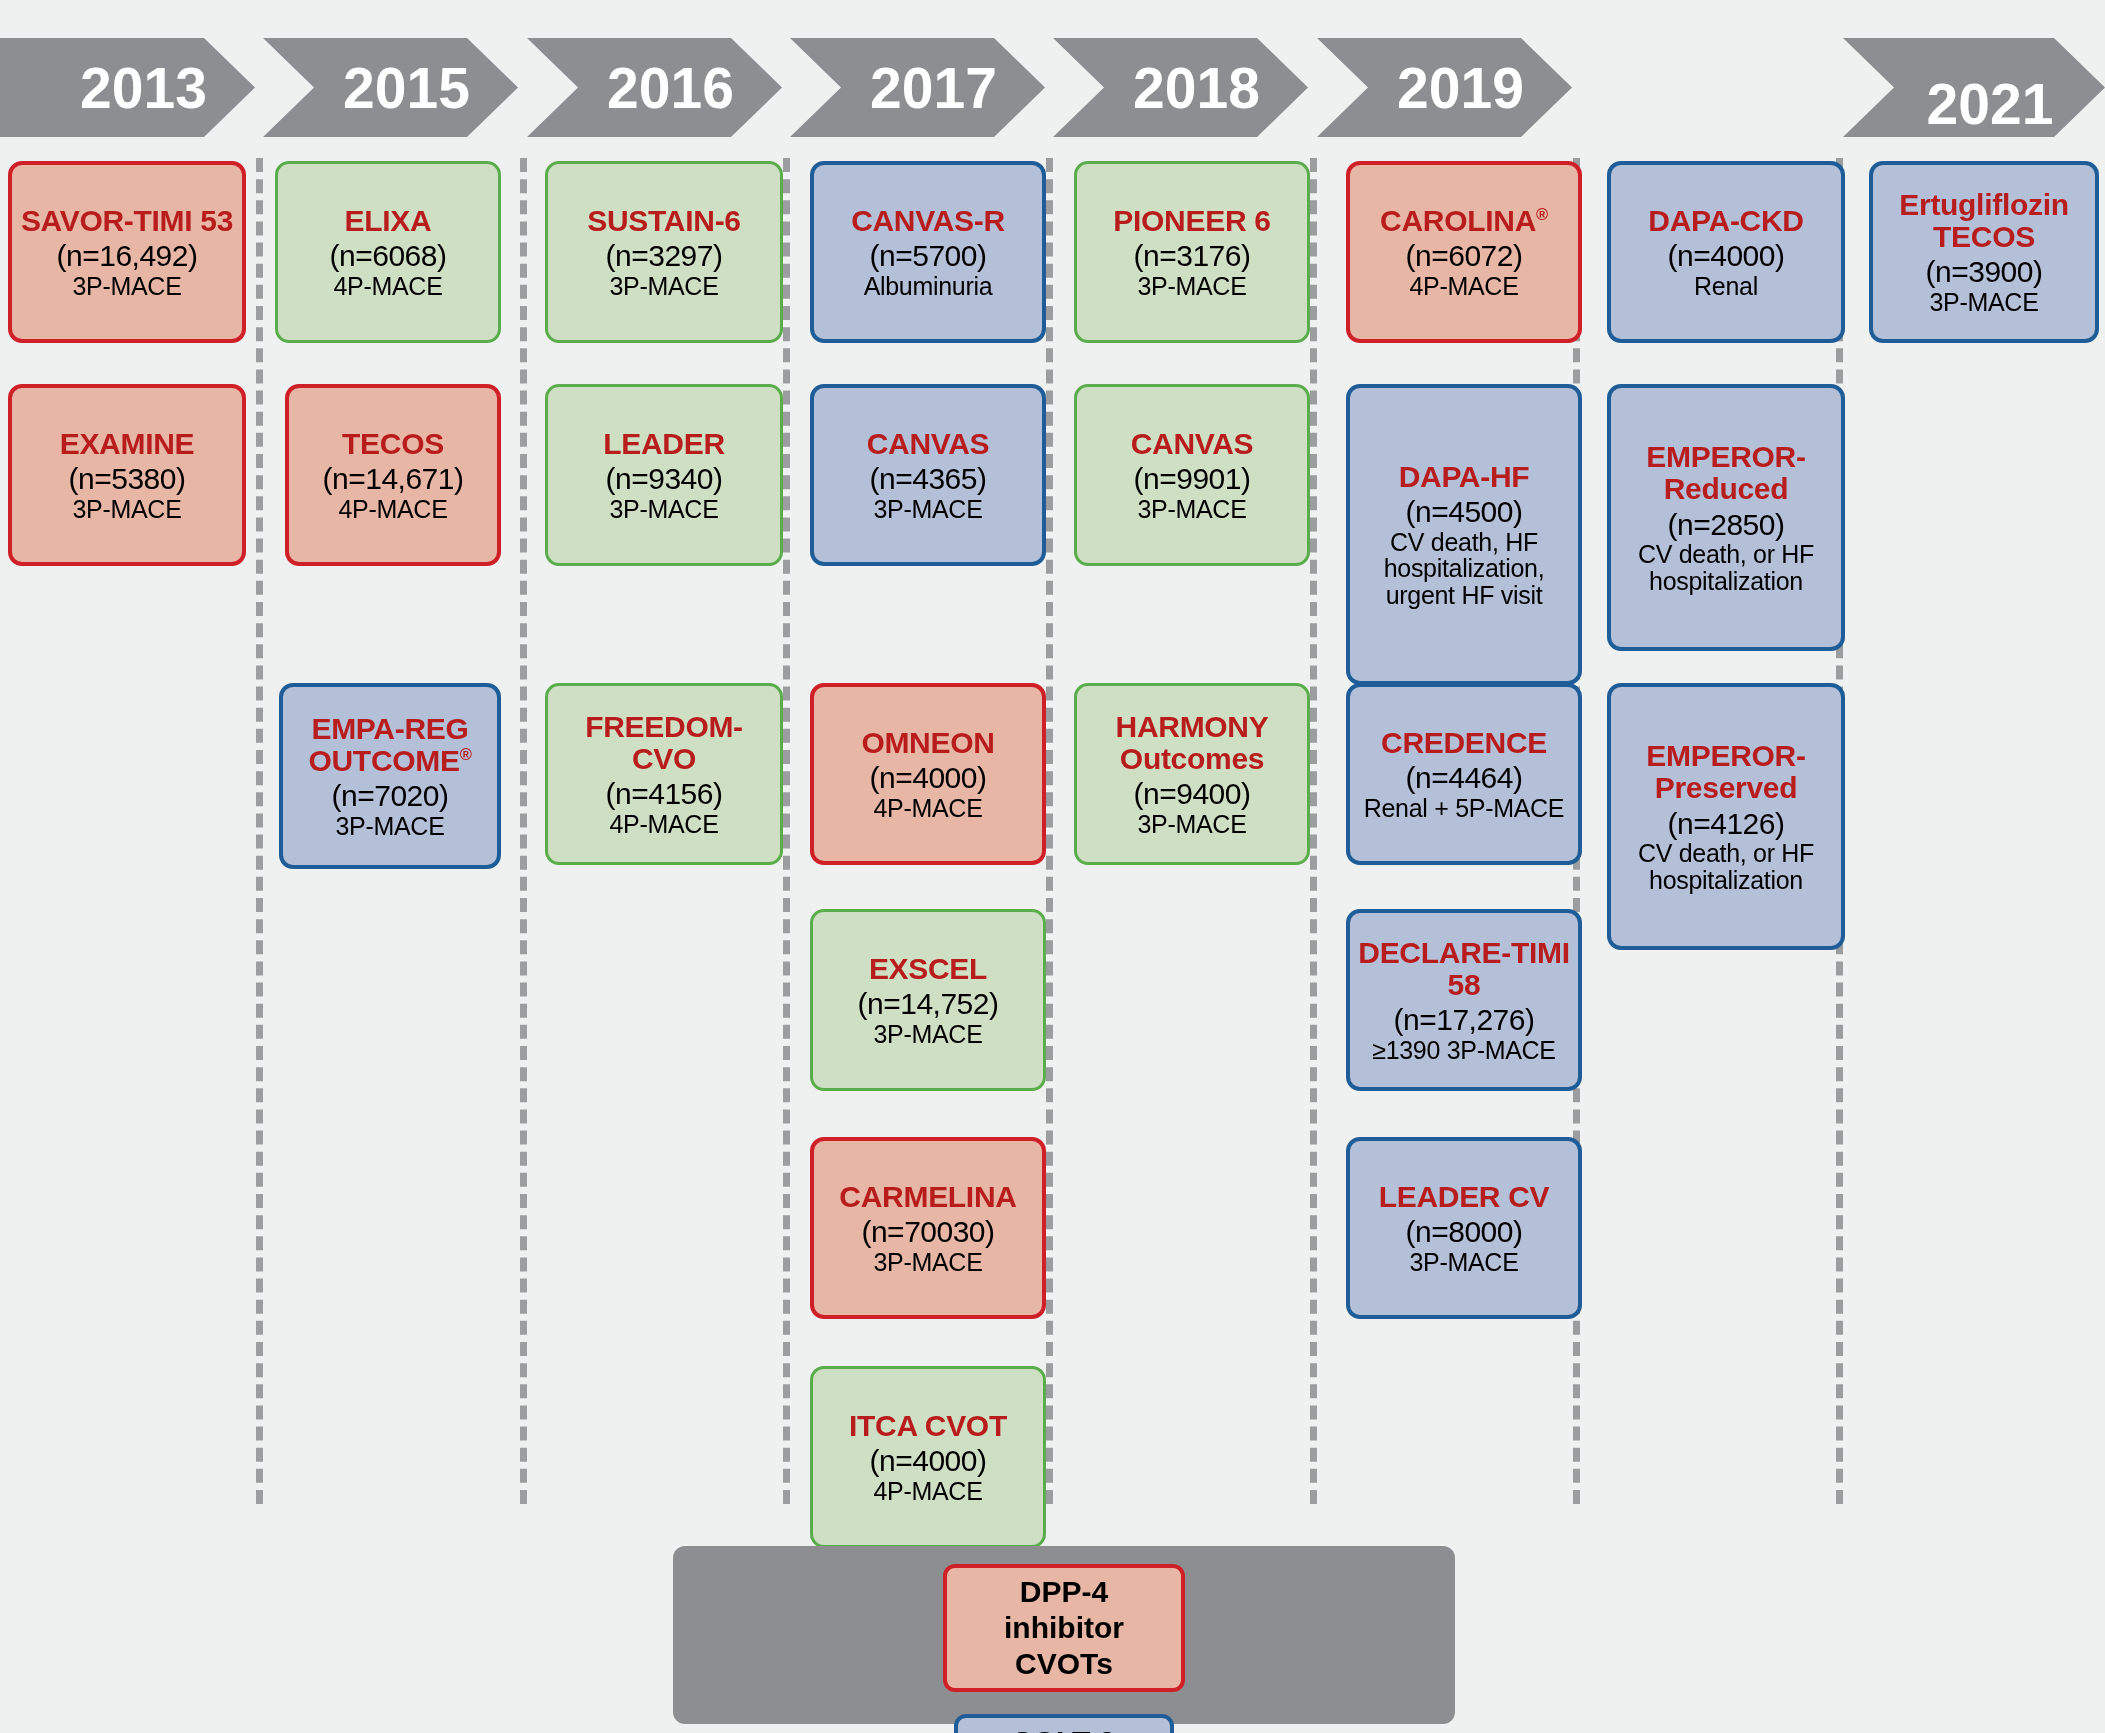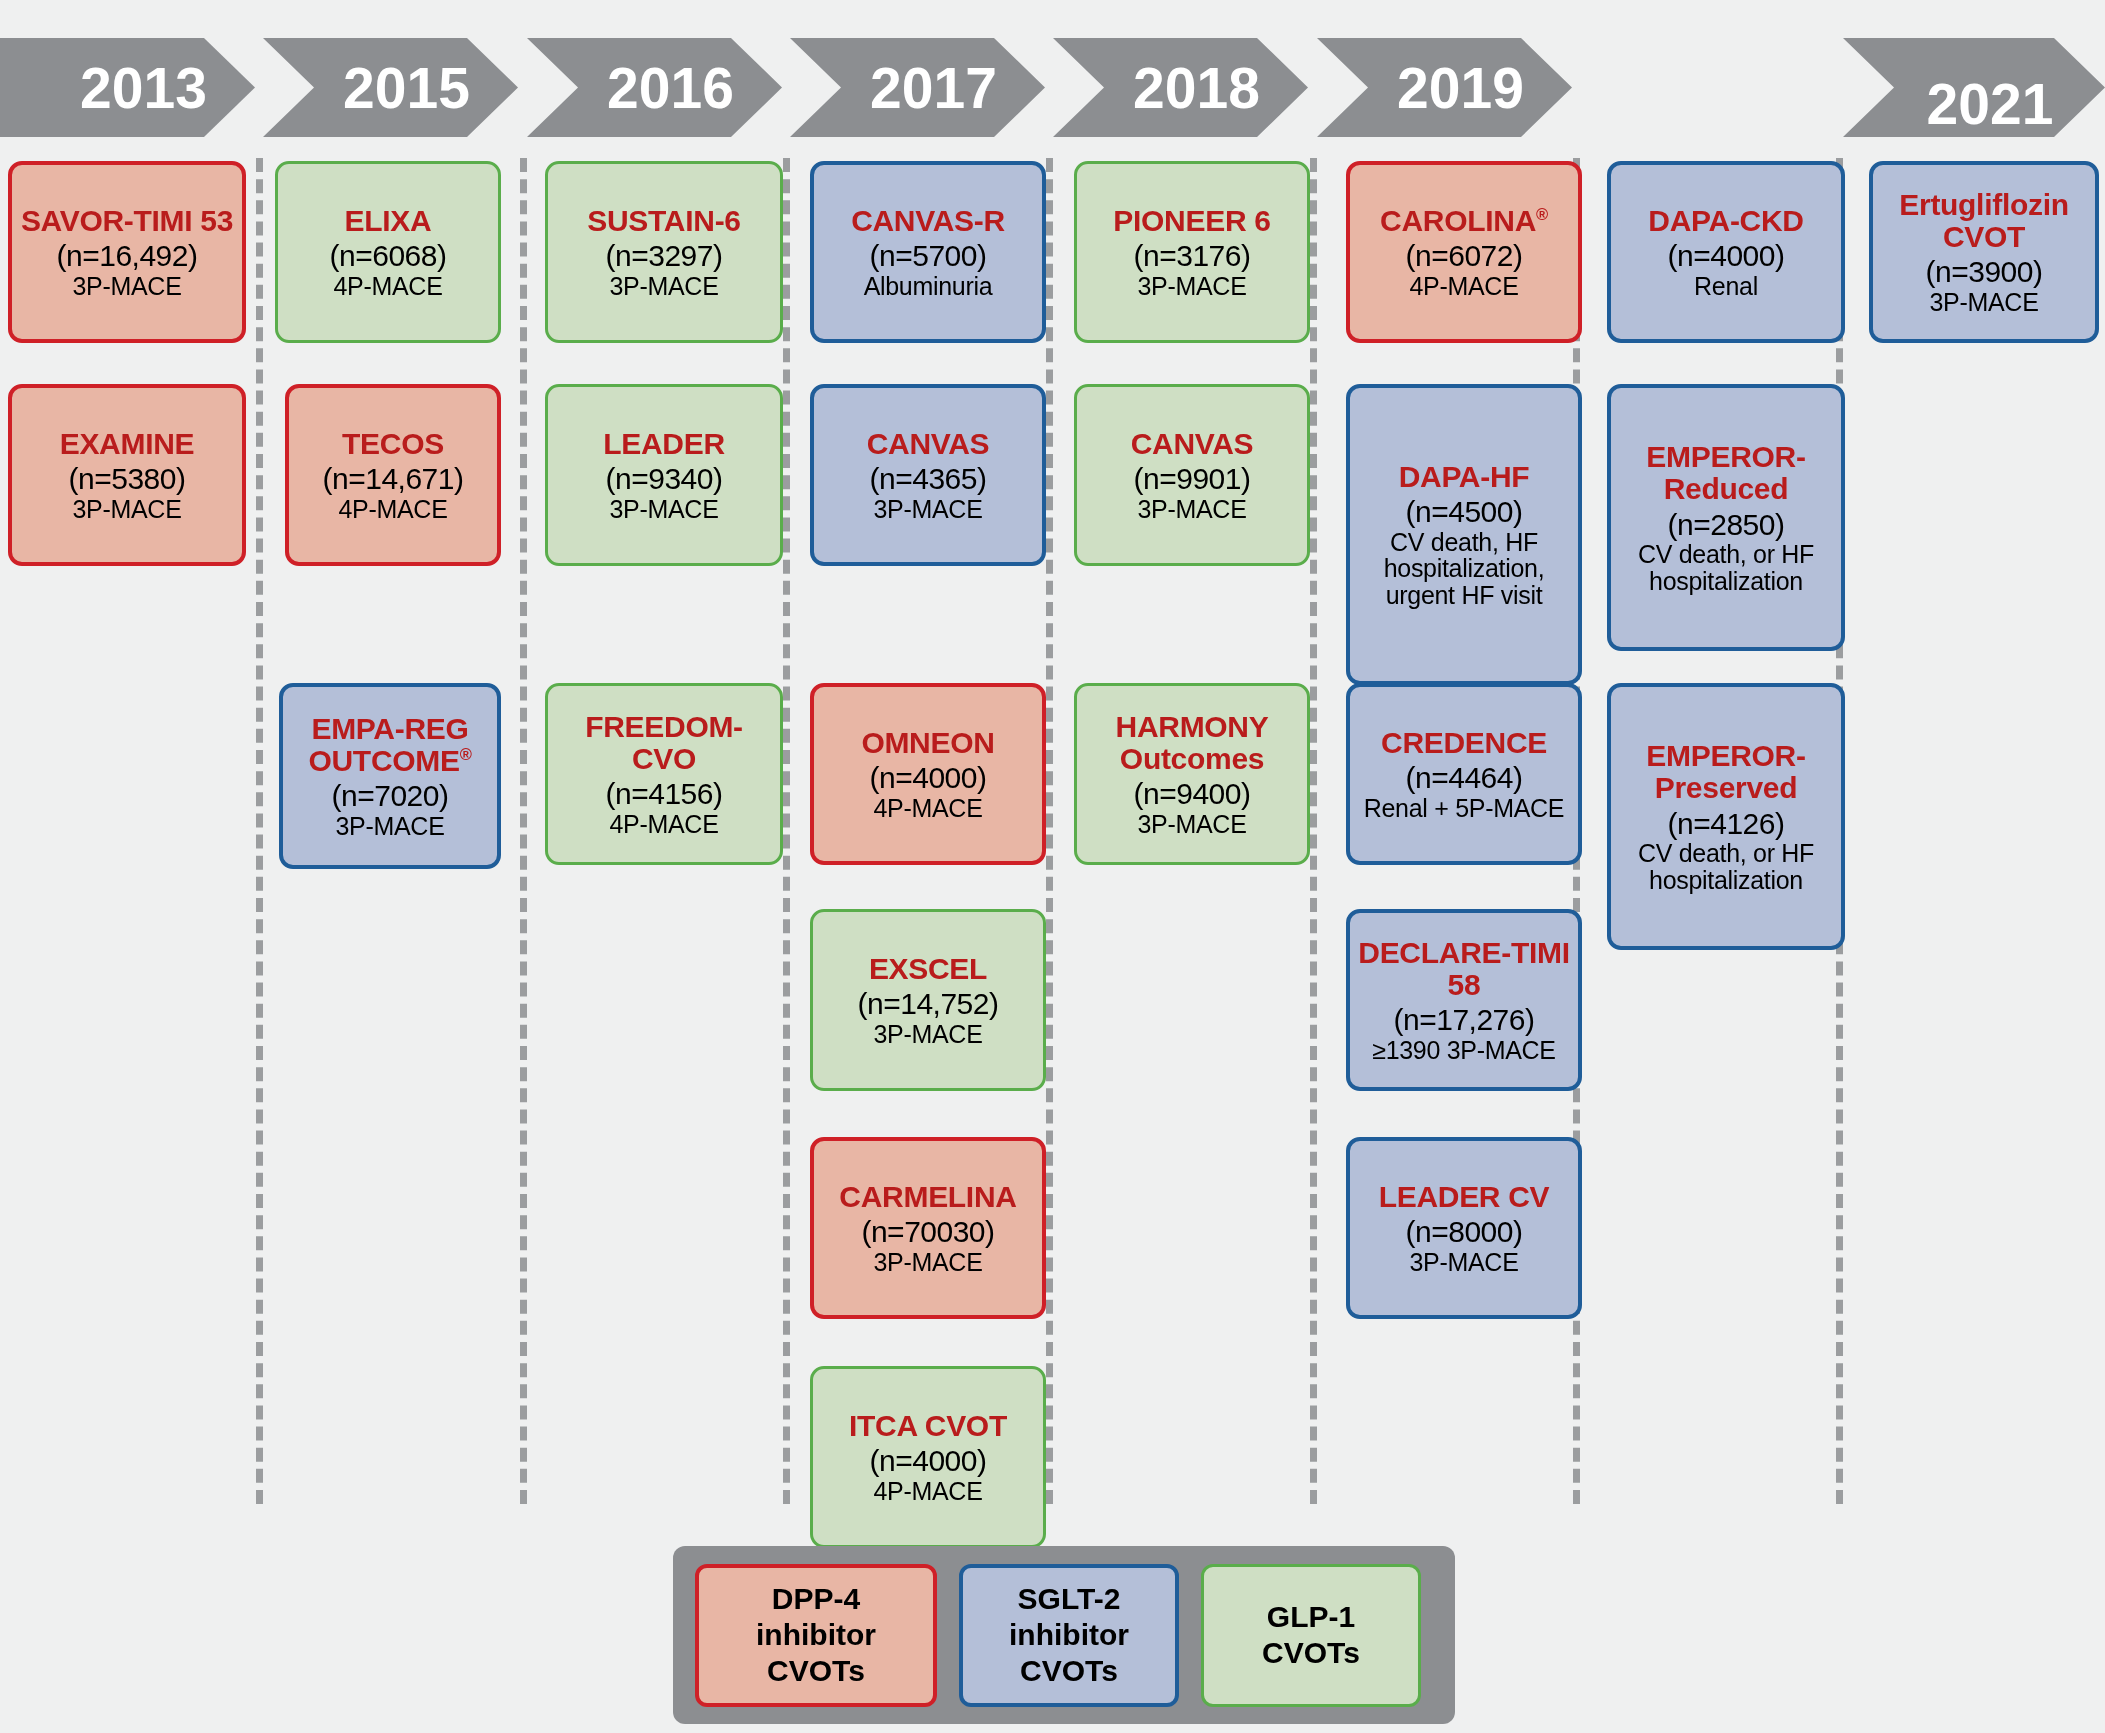--- a/index.html
+++ b/index.html
@@ -64,20 +64,21 @@
 
   
   .legend{
     position:absolute;
     background:#8c8e91;
     border-radius:12px;
     display:flex;align-items:center;
     gap:22px;
     padding:18px 22px;
     box-sizing:border-box;
+    flex-direction:column;
   }
   .legend-item{
     border-radius:12px;
     box-sizing:border-box;
     display:flex;flex-direction:column;align-items:center;justify-content:center;
     text-align:center;
     font-weight:bold;font-size:30px;color:#000;
     line-height:1.2;
     padding:6px 14px;
     height:143px;
@@ -244,21 +245,21 @@
   <div class="n">(n=2850)</div>
   <div class="ep" style="max-width:203px;">CV death, or HF hospitalization</div>
 </div>
 <div class="study-box cat-sglt2" style="left:1607px;top:683px;width:238px;height:267px;">
   <div class="nm" style="max-width:198px;">EMPEROR-Preserved</div>
   <div class="n">(n=4126)</div>
   <div class="ep" style="max-width:203px;">CV death, or HF hospitalization</div>
 </div>
 
 <div class="study-box cat-sglt2" style="left:1869px;top:161px;width:230px;height:182px;">
-  <div class="nm" style="max-width:198px;">Ertugliflozin CVOT</div>
+  <div class="nm" style="max-width:198px;">Ertugliflozin TECOS</div>
   <div class="n">(n=3900)</div>
   <div class="ep">3P-MACE</div>
 </div>
 
 <div class="legend" style="left:673px;top:1546px;width:782px;height:178px;">
   <div class="legend-item cat-dpp4" style="width:242px;">
     <div>DPP-4</div>
     <div>inhibitor</div>
     <div>CVOTs</div>
   </div>

